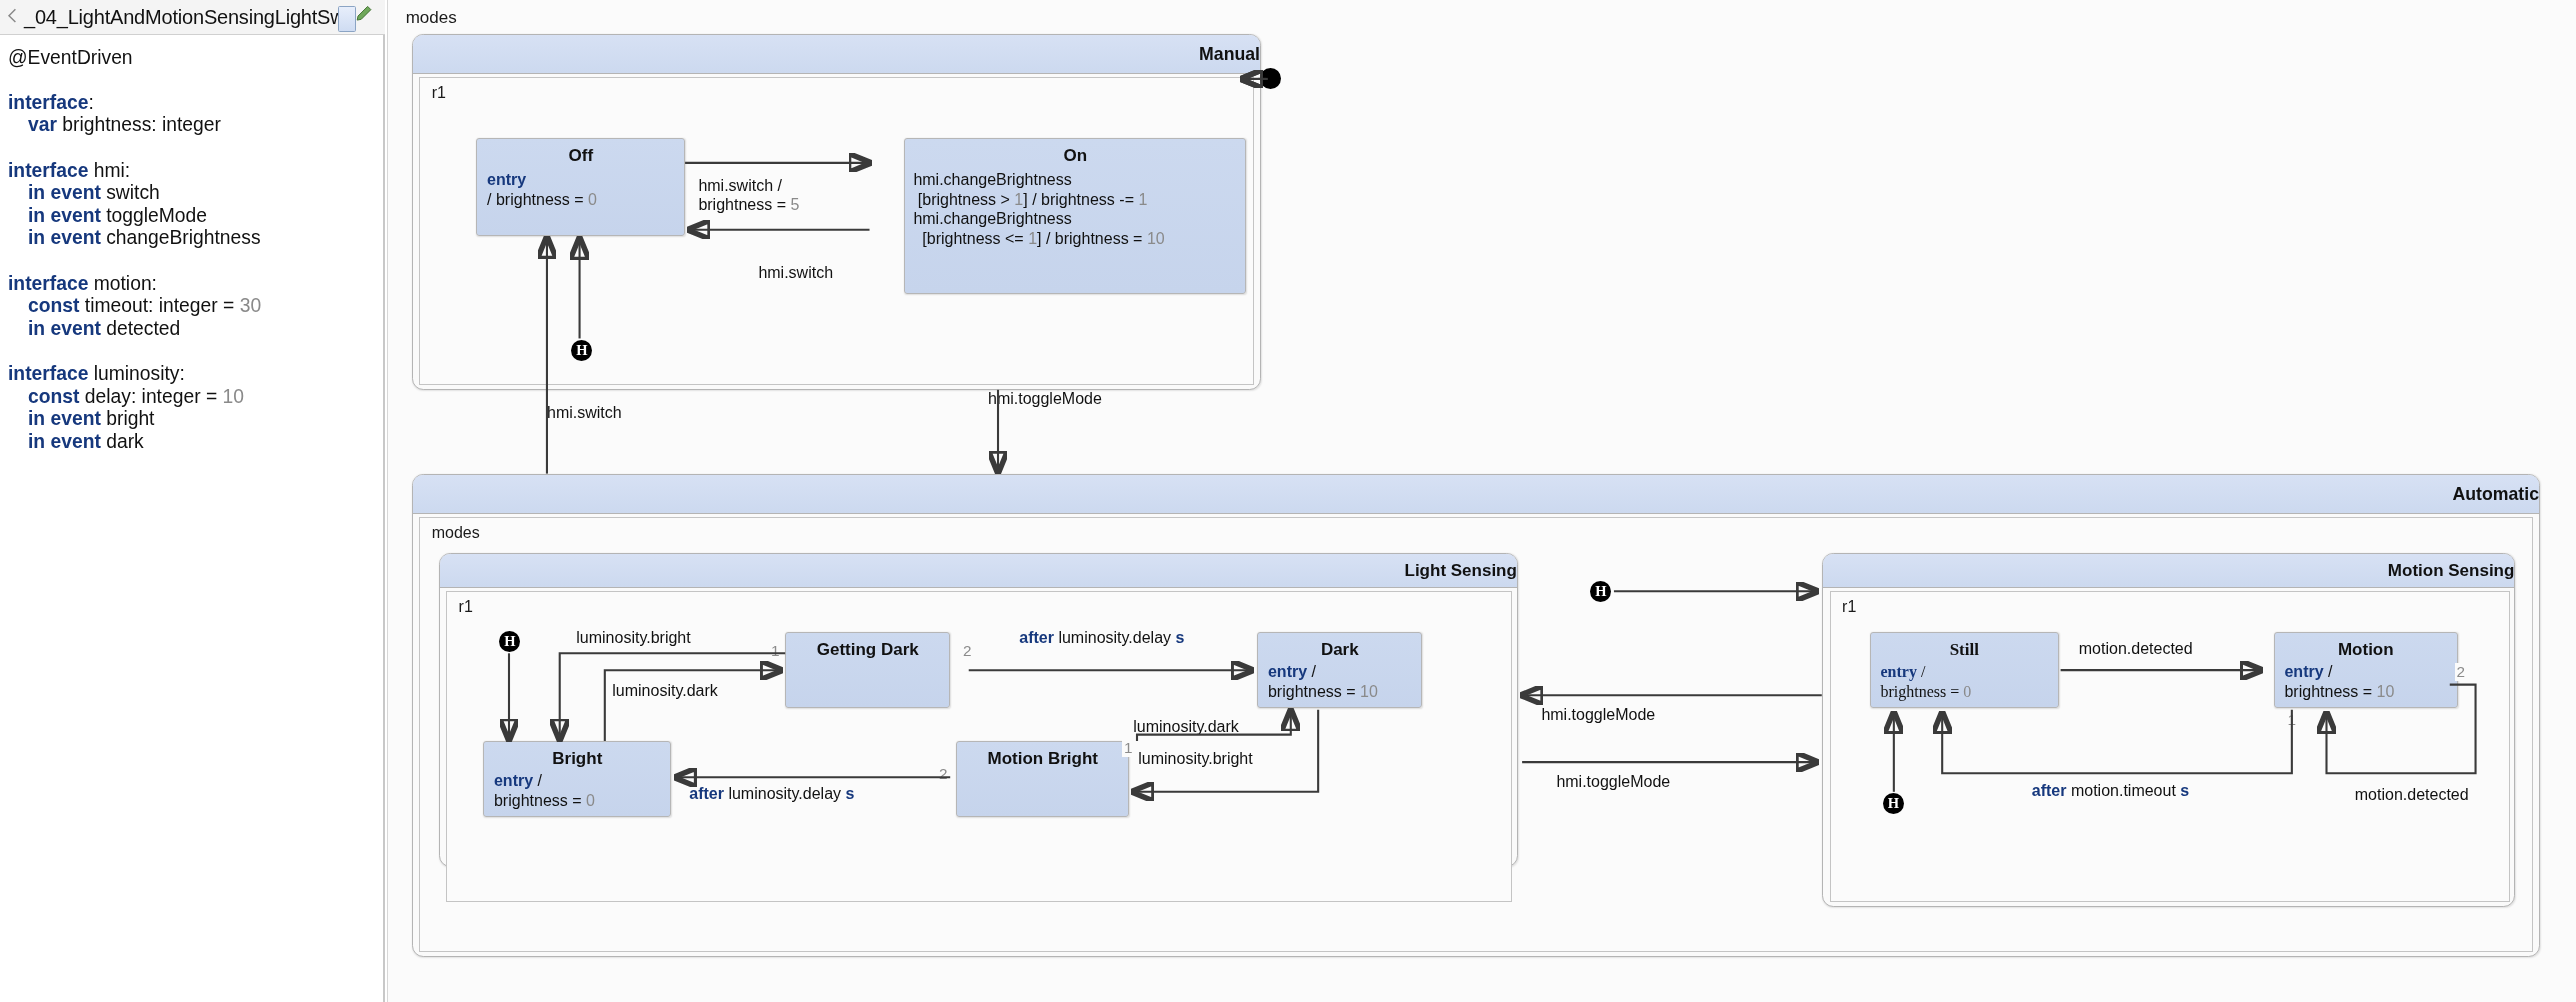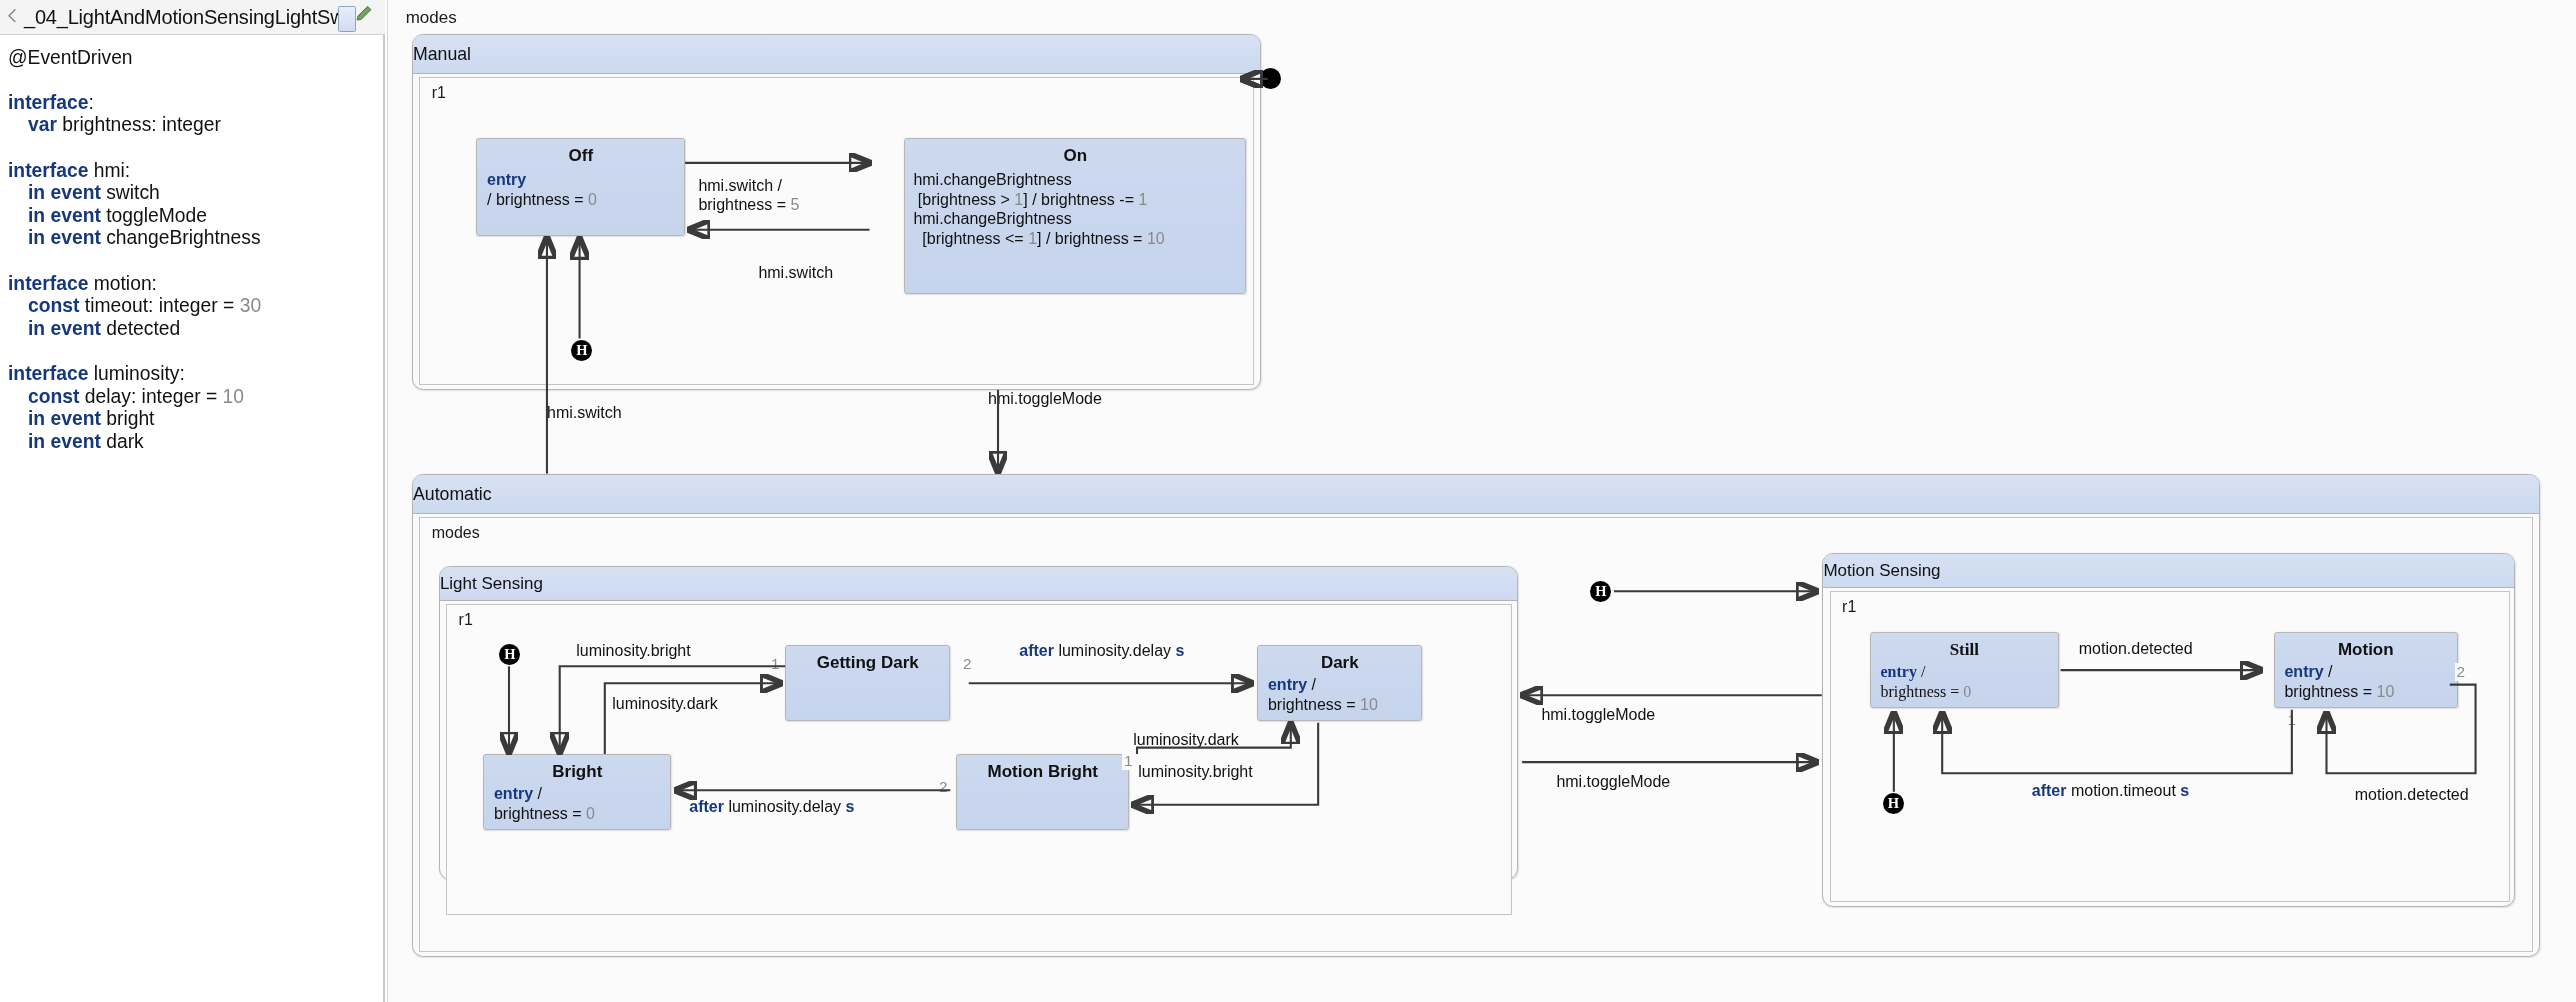--- a/index.html
+++ b/index.html
@@ -107,23 +107,24 @@
     box-shadow: 0.8px 0.8px 1.6px rgba(0,0,0,0.10);
   }
   .composite > .chead {
     position: absolute;
     left: 0; top: 0;
     width: 100%;
     background: linear-gradient(#d7e1f4, #ccd9ef);
     border-bottom: 1.6px solid #b4b4b4;
     border-radius: 9.7px 9.7px 0 0;
     box-sizing: border-box;
-    text-align: left;
-    font-weight: normal;
-    color: #111;
+    text-align: right;
+    font-weight: bold;
+    color: #111;
+    padding-left: 36px;
   }
   .region {
     position: absolute;
     background: #fbfbfb;
     border: 1.6px solid #c4c4c4;
     box-sizing: border-box;
   }
   .region-label {
     position: absolute;
     left: 11.3px; top: 6.4px;
@@ -270,21 +271,21 @@
 
         <div class="hist" style="left:151px; top:262px;">H</div>
       </div>
     </div>
 
     <div class="composite" style="left:24px; top:474px; width:2128px; height:483px;">
       <div class="chead" style="height:39px; line-height:39px; font-size:17.7px;">Automatic</div>
       <div class="region" style="left:6.4px; top:42px; width:2114px; height:435px;">
         <div class="region-label">modes</div>
 
-        <div class="composite" style="left:18.5px; top:48px; width:1079px; height:314px;">
+        <div class="composite" style="left:18.5px; top:35px; width:1079px; height:314px;">
           <div class="chead" style="height:34px; line-height:34px; font-size:17px;">Light Sensing</div>
           <div class="region" style="left:6.4px; top:37px; width:1066px; height:311px;">
             <div class="region-label">r1</div>
 
             <div class="hist" style="left:52px; top:39px;">H</div>
 
             <div class="state" style="left:36px; top:149px; width:188px; height:76px;">
               <div class="sname">Bright</div>
               <div class="sbody" style="top:29px;"><span class="entry">entry</span><span> /</span><br><span>brightness = </span><span class="num">0</span></div>
             </div>

